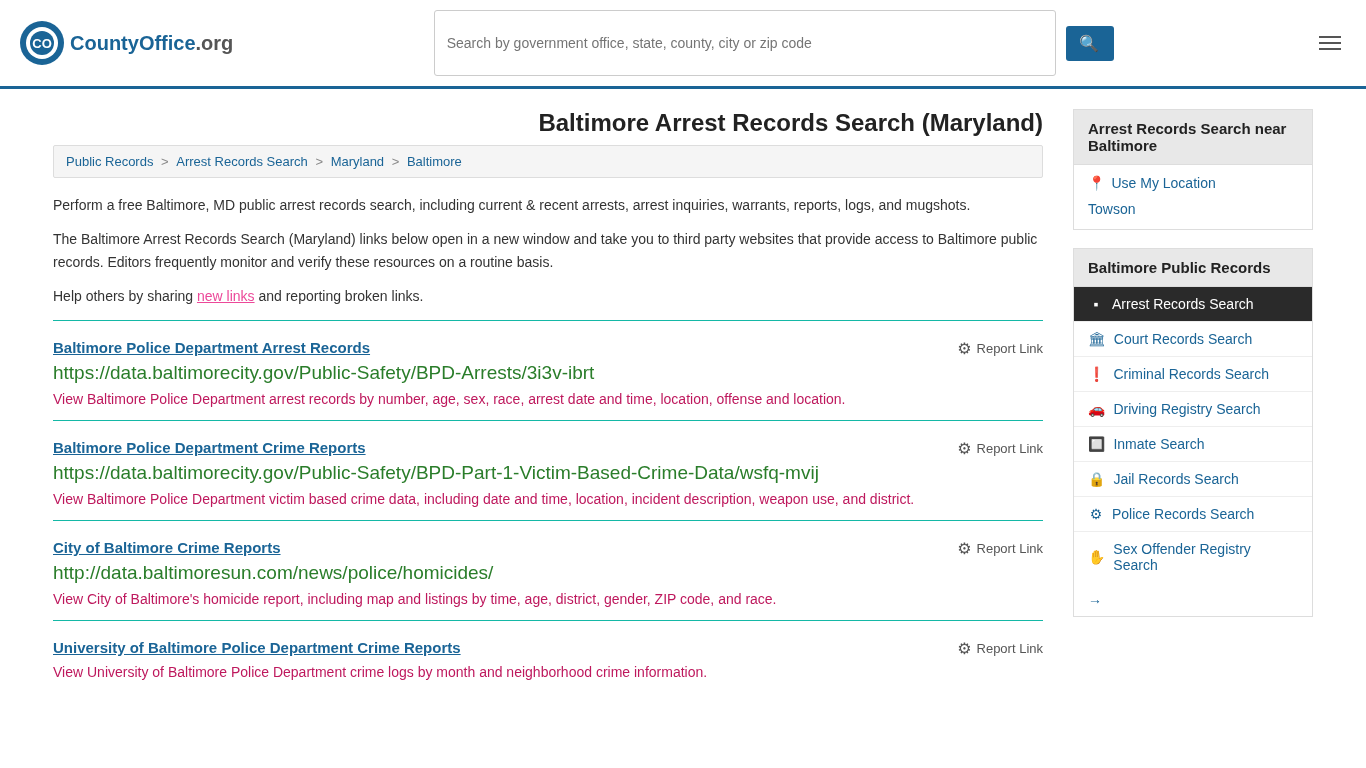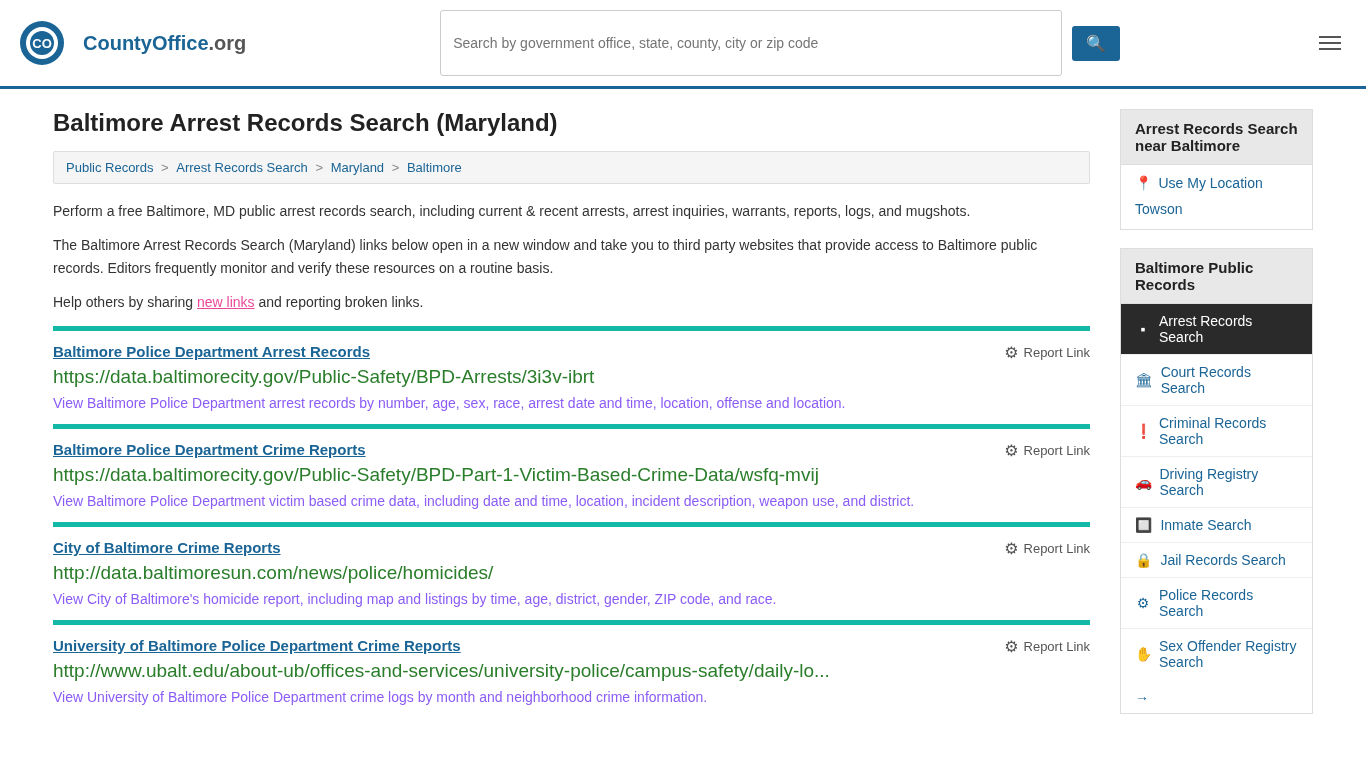--- a/index.html
+++ b/index.html
@@ -10,21 +10,21 @@
       background: #fff;
       border-bottom: 3px solid #1a6496;
       padding: 10px 20px;
       display: flex;
       align-items: center;
       justify-content: space-between;
     }
     #logo-area {
       display: flex;
       align-items: center;
-      gap: 19px;
+      gap: 6px;
     }
     #logo-icon {
       width: 44px;
       height: 44px;
     }
     #logo-text {
       font-size: 20px;
       font-weight: bold;
       color: #1a6496;
     }
@@ -85,21 +85,22 @@
     }
 
     
     #content {
       flex: 1;
     }
     #page-title {
       font-size: 24px;
       font-weight: bold;
       color: #222;
-      margin-bottom: 14px;
+      margin-bottom: 8px;
+      text-align: right;
     }
     #breadcrumb {
       background: #f5f5f5;
       border: 1px solid #ddd;
       padding: 8px 12px;
       font-size: 13px;
       color: #555;
       margin-bottom: 16px;
       border-radius: 2px;
     }
@@ -115,22 +116,22 @@
       margin-bottom: 12px;
       line-height: 1.6;
     }
     .intro-text a {
       color: #ec4899;
       text-decoration: underline;
     }
 
     
     .result-item {
-      border-top: 5px solid #14b8a6;
-      padding: 12px 0 10px 0;
+      border-top: 1px solid #14b8a6;
+      padding: 18px 0 10px 0;
     }
     .result-header {
       display: flex;
       align-items: flex-start;
       justify-content: space-between;
       margin-bottom: 4px;
     }
     .result-title {
       font-size: 15px;
       font-weight: bold;
@@ -149,27 +150,27 @@
       margin-left: 10px;
     }
     .result-url {
       font-size: 19px;
       color: #2a7d2a;
       margin-bottom: 5px;
       word-break: break-all;
     }
     .result-desc {
       font-size: 14px;
-      color: #8b5cf6;
+      color: #be185d;
       line-height: 1.5;
     }
 
     
     #sidebar {
-      width: 193px;
+      width: 240px;
       flex-shrink: 0;
     }
     .sidebar-section-title {
       background: #e8e8e8;
       padding: 10px 14px;
       font-size: 15px;
       font-weight: bold;
       color: #222;
       margin-bottom: 0;
     }
@@ -323,21 +324,20 @@
     <div class="result-desc">View City of Baltimore's homicide report, including map and listings by time, age, district, gender, ZIP code, and race.</div>
   </div>
         <div class="result-item">
     <div class="result-header">
       <a class="result-title" href="#">University of Baltimore Police Department Crime Reports</a>
       <span class="report-link">
         <span style="font-size:16px;">⚙</span>
         <span>Report Link</span>
       </span>
     </div>
-    <div class="result-url">http://www.ubalt.edu/about-ub/offices-and-services/university-police/campus-safety/daily-lo...</div>
     <div class="result-desc">View University of Baltimore Police Department crime logs by month and neighborhood crime information.</div>
   </div>
       </div>
   </div>
 
   <div id="sidebar">
 
     <div class="sidebar-box">
       <div class="sidebar-section-title">Arrest Records Search near Baltimore</div>
       <div class="sidebar-location">

